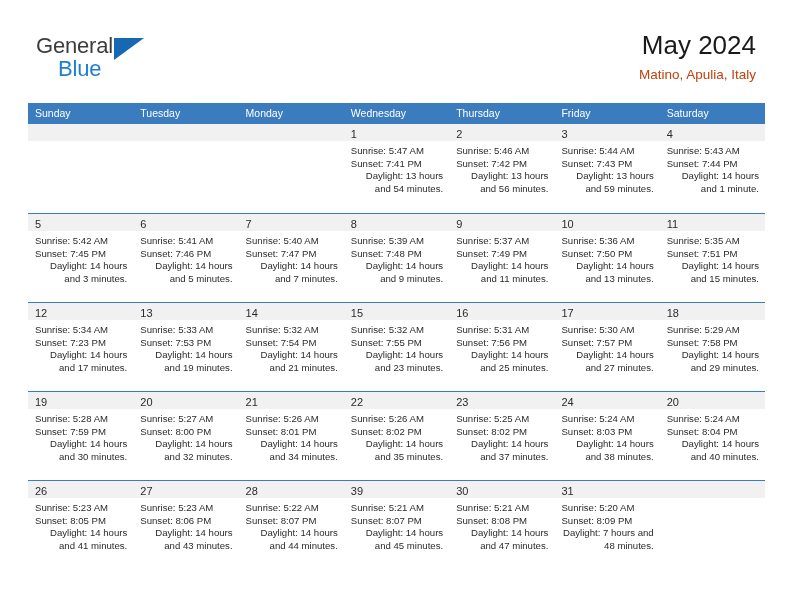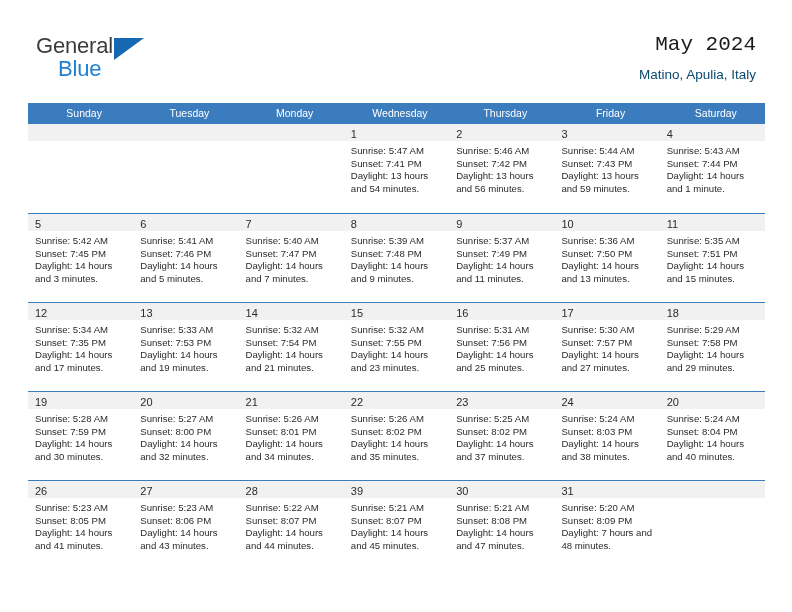--- a/index.html
+++ b/index.html
@@ -67,30 +67,29 @@
     border-bottom: 22px solid transparent;
   }
 
   .title-block {
     position: absolute;
     right: 8px;
     top: 0;
     text-align: right;
   }
   .cal-title {
-    font-size: 21px;
+    font-size: 26px;
     color: #1a1a1a;
     line-height: 34px;
     font-weight: 400;
     white-space: nowrap;
-    font-family: Liberation Mono, monospace;
   }
   .cal-subtitle {
     font-size: 13.5px;
-    color: #0c4a6e;
+    color: #c2410c;
     line-height: 20px;
     font-weight: 400;
     margin-top: 3px;
     white-space: nowrap;
   }
 
   
   .calendar {
     position: absolute;
     left: 28px;
@@ -105,21 +104,20 @@
     height: 21px;
   }
   .dow {
     flex: 1 1 0;
     color: #ffffff;
     font-size: 10.5px;
     line-height: 21px;
     padding-left: 7px;
     white-space: nowrap;
     overflow: hidden;
-    text-align: center;
   }
 
   .week {
     display: flex;
     width: 100%;
     height: 89px;
     border-top: 1px solid #3a7cbe;
   }
   .week:first-of-type { border-top: none; }
 
@@ -145,21 +143,21 @@
 
   .day-body {
     padding: 4px 6px 0 7px;
   }
   .day-line {
     font-size: 9.6px;
     color: #2b2b2b;
     line-height: 12.6px;
     white-space: nowrap;
   }
-  .day-line.wrap { white-space: normal; }
+  .day-line.wrap { white-space: normal; text-align: right; }
 
   .empty .day-number-band { background: #f1f1f1; }
 </style>
 </head>
 <body>
 
 <div class="page">
 
   <div class="header">
 
@@ -288,21 +286,21 @@
               <div class="day-line">Sunset: 7:51 PM</div>
               <div class="day-line wrap">Daylight: 14 hours and 15 minutes.</div>
             </div>
           </div>
         </div>
         <div class="week">
           <div class="day-cell">
             <div class="day-number-band"><span class="day-number">12</span></div>
             <div class="day-body">
               <div class="day-line">Sunrise: 5:34 AM</div>
-              <div class="day-line">Sunset: 7:35 PM</div>
+              <div class="day-line">Sunset: 7:23 PM</div>
               <div class="day-line wrap">Daylight: 14 hours and 17 minutes.</div>
             </div>
           </div>
           <div class="day-cell">
             <div class="day-number-band"><span class="day-number">13</span></div>
             <div class="day-body">
               <div class="day-line">Sunrise: 5:33 AM</div>
               <div class="day-line">Sunset: 7:53 PM</div>
               <div class="day-line wrap">Daylight: 14 hours and 19 minutes.</div>
             </div>

